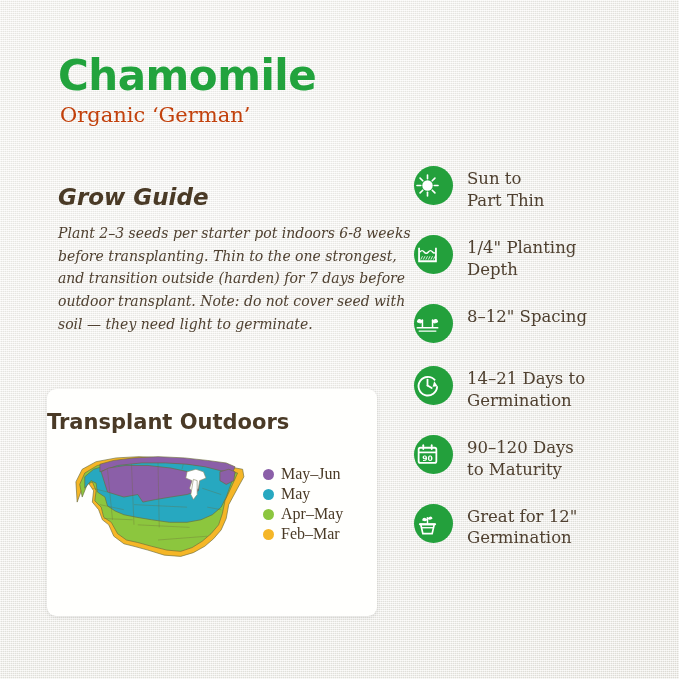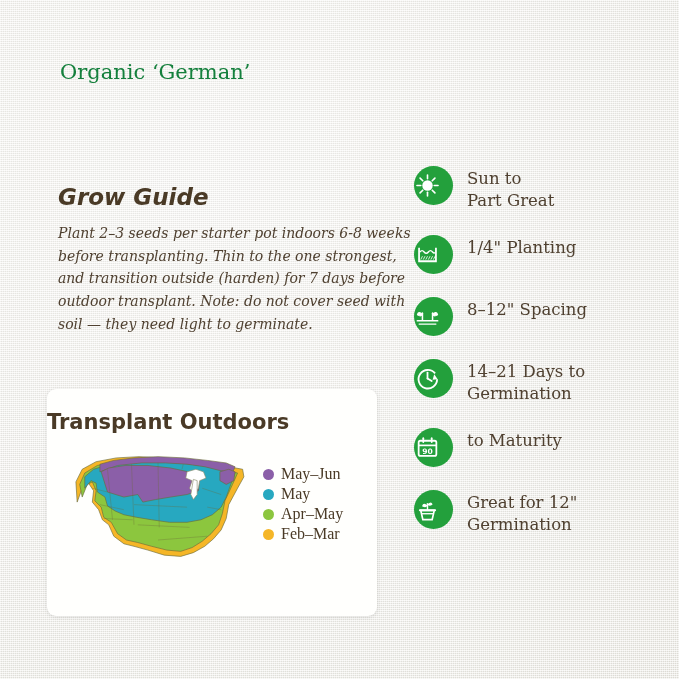--- a/index.html
+++ b/index.html
@@ -17,21 +17,21 @@
 
   
   .header{position:absolute;left:58px;top:55px;width:420px;}
   .title{
     font-family:"DejaVu Sans", sans-serif;
     font-weight:bold;font-size:42px;line-height:1.02;
     color:#22a33d;letter-spacing:-.5px;margin:0;
   }
   .subtitle{
     font-family:"DejaVu Serif", serif;
-    font-size:21px;line-height:1.2;color:#15803d;margin:5px 0 16px 2px;
+    font-size:21px;line-height:1.2;color:#c2410c;margin:5px 0 16px 2px;
   }
 
   
   .grow{position:absolute;left:58px;top:184px;width:355px;font-style:italic;}
   .grow-title{
     font-family:"DejaVu Sans", sans-serif;
     font-weight:bold;font-size:23px;color:#4a3a26;margin:0 0 12px 0;
   }
   .grow-body{
     font-size:14px;line-height:1.62;color:#4f4030;margin:0;
@@ -66,20 +66,21 @@
     font-size:16.5px;line-height:1.33;color:#4f4030;
     margin-left:14px;padding-top:2px;
   }
 </style>
 </head>
 <body>
 
 <div class="page">
 
   <div class="header">
+    <h1 class="title">Chamomile</h1>
     <div class="subtitle">Organic ‘German’</div>
   </div>
 
   <div class="grow">
     <h2 class="grow-title">Grow Guide</h2>
     <p class="grow-body">Plant 2–3 seeds per starter pot indoors 6-8 weeks before transplanting. Thin to the one strongest, and transition outside (harden) for 7 days before outdoor transplant. Note: do not cover seed with soil — they need light to germinate.</p>
   </div>
 
   <div class="card">
     <div class="card-title">Transplant Outdoors</div>
@@ -161,41 +162,42 @@
               <line x1="24" y1="16" x2="28.5" y2="16"></line>
             <line x1="7.2" y1="7.2" x2="10.4" y2="10.4"></line>
               <line x1="21.6" y1="21.6" x2="24.8" y2="24.8"></line>
             <line x1="7.2" y1="24.8" x2="10.4" y2="21.6"></line>
               <line x1="21.6" y1="10.4" x2="24.8" y2="7.2"></line>
           </g>
         </svg>
       </div>
       <div class="fact-text">
         <div>Sun to</div>
-        <div>Part Great</div>
+        <div>Part Thin</div>
       </div>
     </div>
 
     <div class="fact">
       <div class="badge">
         <svg width="27" height="27" viewBox="0 0 32 32">
           <path d="M6,8 L6,24 L26,24 L26,8" fill="none" stroke="#ffffff" stroke-width="2.1"></path>
           <path d="M7,13 q2.5,-3.2 5,0 q2.5,3.2 5,0 q2.5,-3.2 5,0 q1.6,2 3,.6" fill="none" stroke="#ffffff" stroke-width="1.7"></path>
           <g stroke="#ffffff" stroke-width="1" opacity=".95">
             <line x1="8" y1="22" x2="10" y2="18"></line>
               <line x1="11" y1="22" x2="13" y2="18"></line>
             <line x1="14" y1="22" x2="16" y2="18"></line>
               <line x1="17" y1="22" x2="19" y2="18"></line>
             <line x1="20" y1="22" x2="22" y2="18"></line>
               <line x1="23" y1="22" x2="25" y2="18"></line>
           </g>
         </svg>
       </div>
       <div class="fact-text">
         <div>1/4" Planting</div>
+        <div>Depth</div>
       </div>
     </div>
 
     <div class="fact">
       <div class="badge">
         <svg width="27" height="27" viewBox="0 0 32 32">
           <g fill="none" stroke="#ffffff" stroke-width="1.8" stroke-linecap="round">
             <path d="M10,20 L10,12"></path>
             <path d="M10,13 q-5,-4 -6,1 q5,3 6,-1 Z" fill="#ffffff" stroke-width="1.2"></path>
             <path d="M22,20 L22,12"></path>
@@ -229,20 +231,21 @@
       <div class="badge">
         <svg width="27" height="27" viewBox="0 0 32 32">
           <rect x="5.5" y="8" width="21" height="18" rx="2" fill="none" stroke="#ffffff" stroke-width="2.1"></rect>
           <line x1="5.5" y1="13.5" x2="26.5" y2="13.5" stroke="#ffffff" stroke-width="2"></line>
           <line x1="11" y1="5" x2="11" y2="9.5" stroke="#ffffff" stroke-width="2.1" stroke-linecap="round"></line>
           <line x1="21" y1="5" x2="21" y2="9.5" stroke="#ffffff" stroke-width="2.1" stroke-linecap="round"></line>
           <text x="16" y="23.2" font-family="DejaVu Sans, sans-serif" font-size="9" font-weight="bold" fill="#ffffff" text-anchor="middle">90</text>
         </svg>
       </div>
       <div class="fact-text">
+        <div>90–120 Days</div>
         <div>to Maturity</div>
       </div>
     </div>
 
     <div class="fact">
       <div class="badge">
         <svg width="27" height="27" viewBox="0 0 32 32">
           <path d="M8,17 L24,17 L21.5,28 L10.5,28 Z" fill="none" stroke="#ffffff" stroke-width="2"></path>
           <line x1="7" y1="17" x2="25" y2="17" stroke="#ffffff" stroke-width="2.4" stroke-linecap="round"></line>
           <line x1="9" y1="21" x2="23" y2="21" stroke="#ffffff" stroke-width="1.6"></line>

